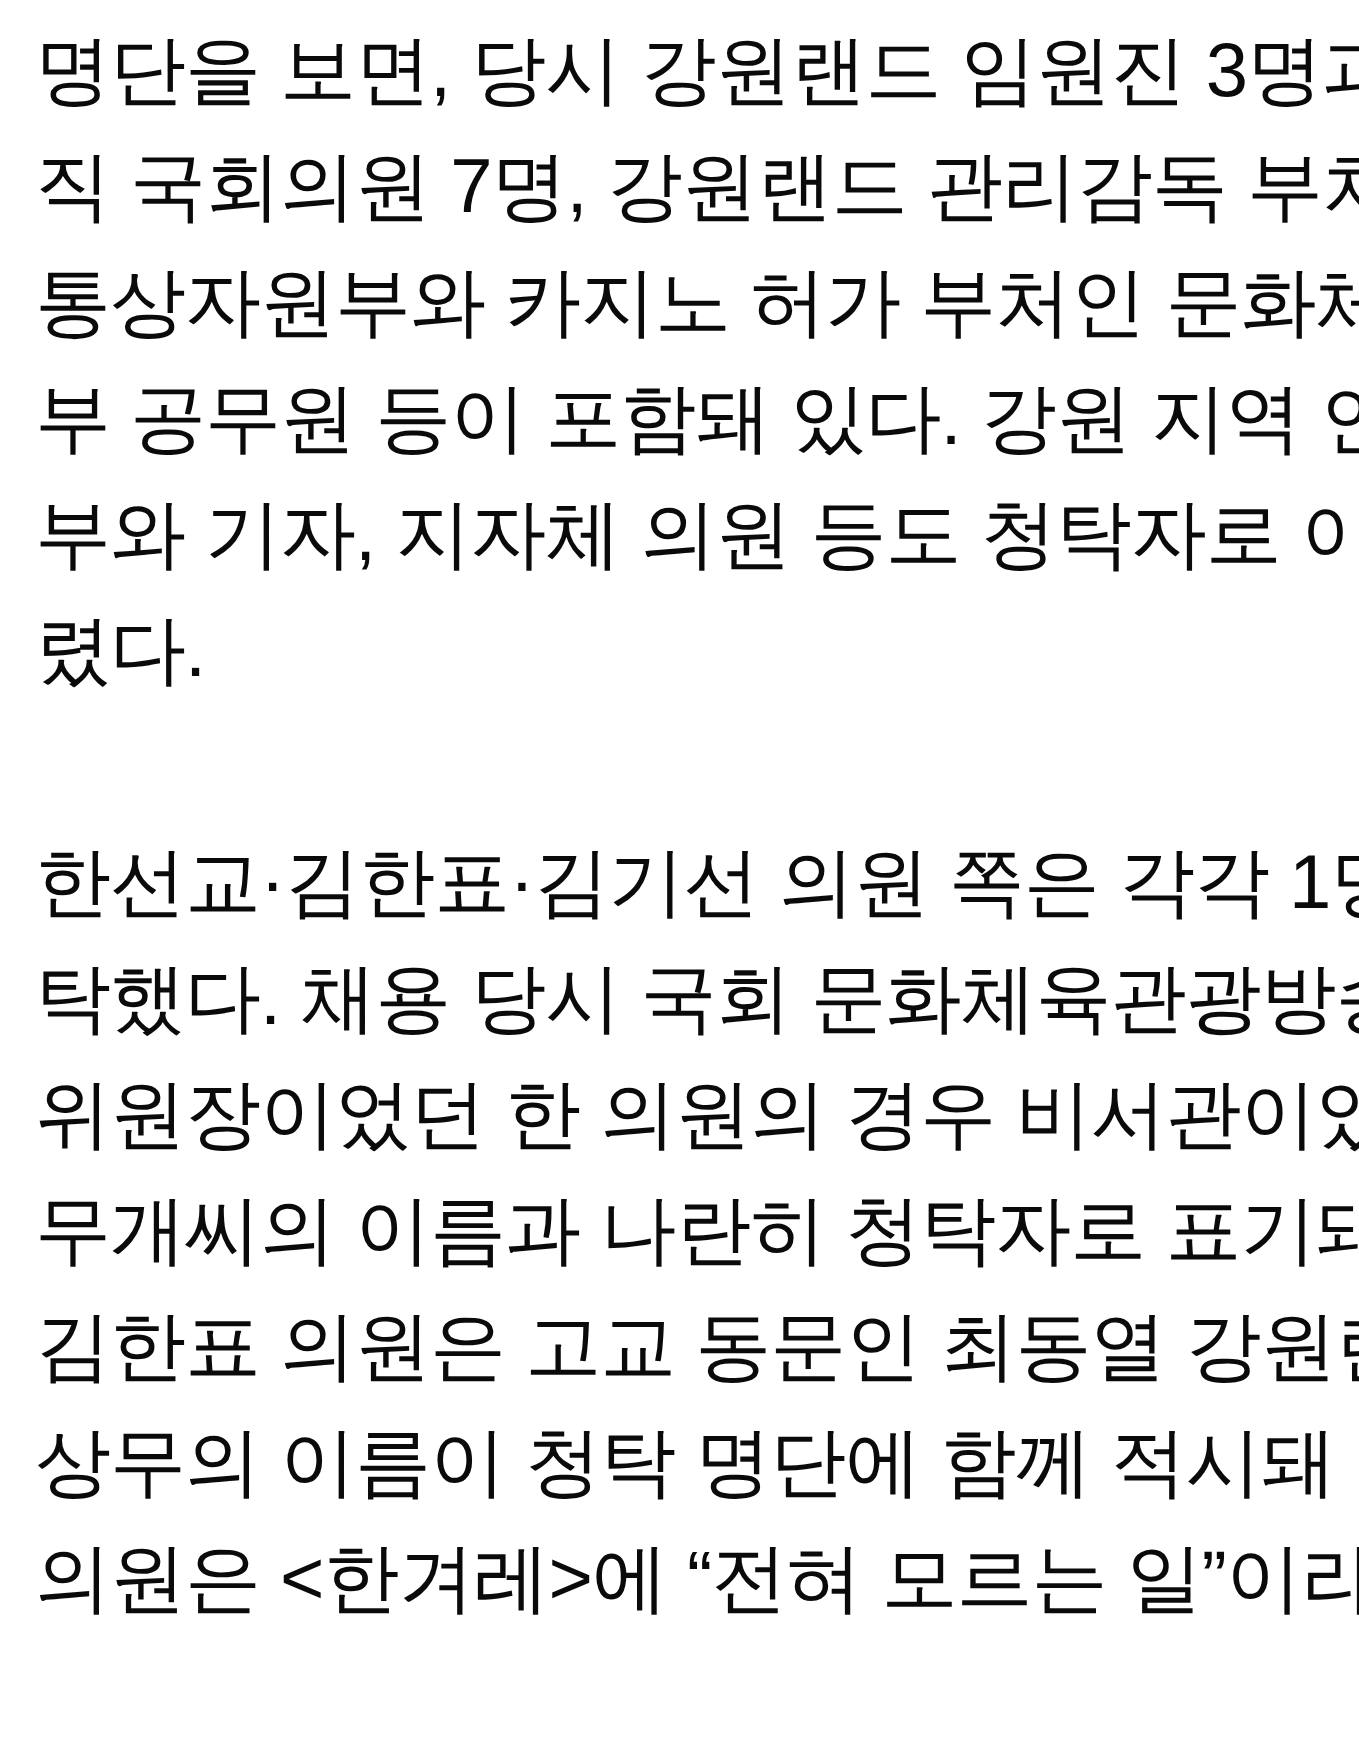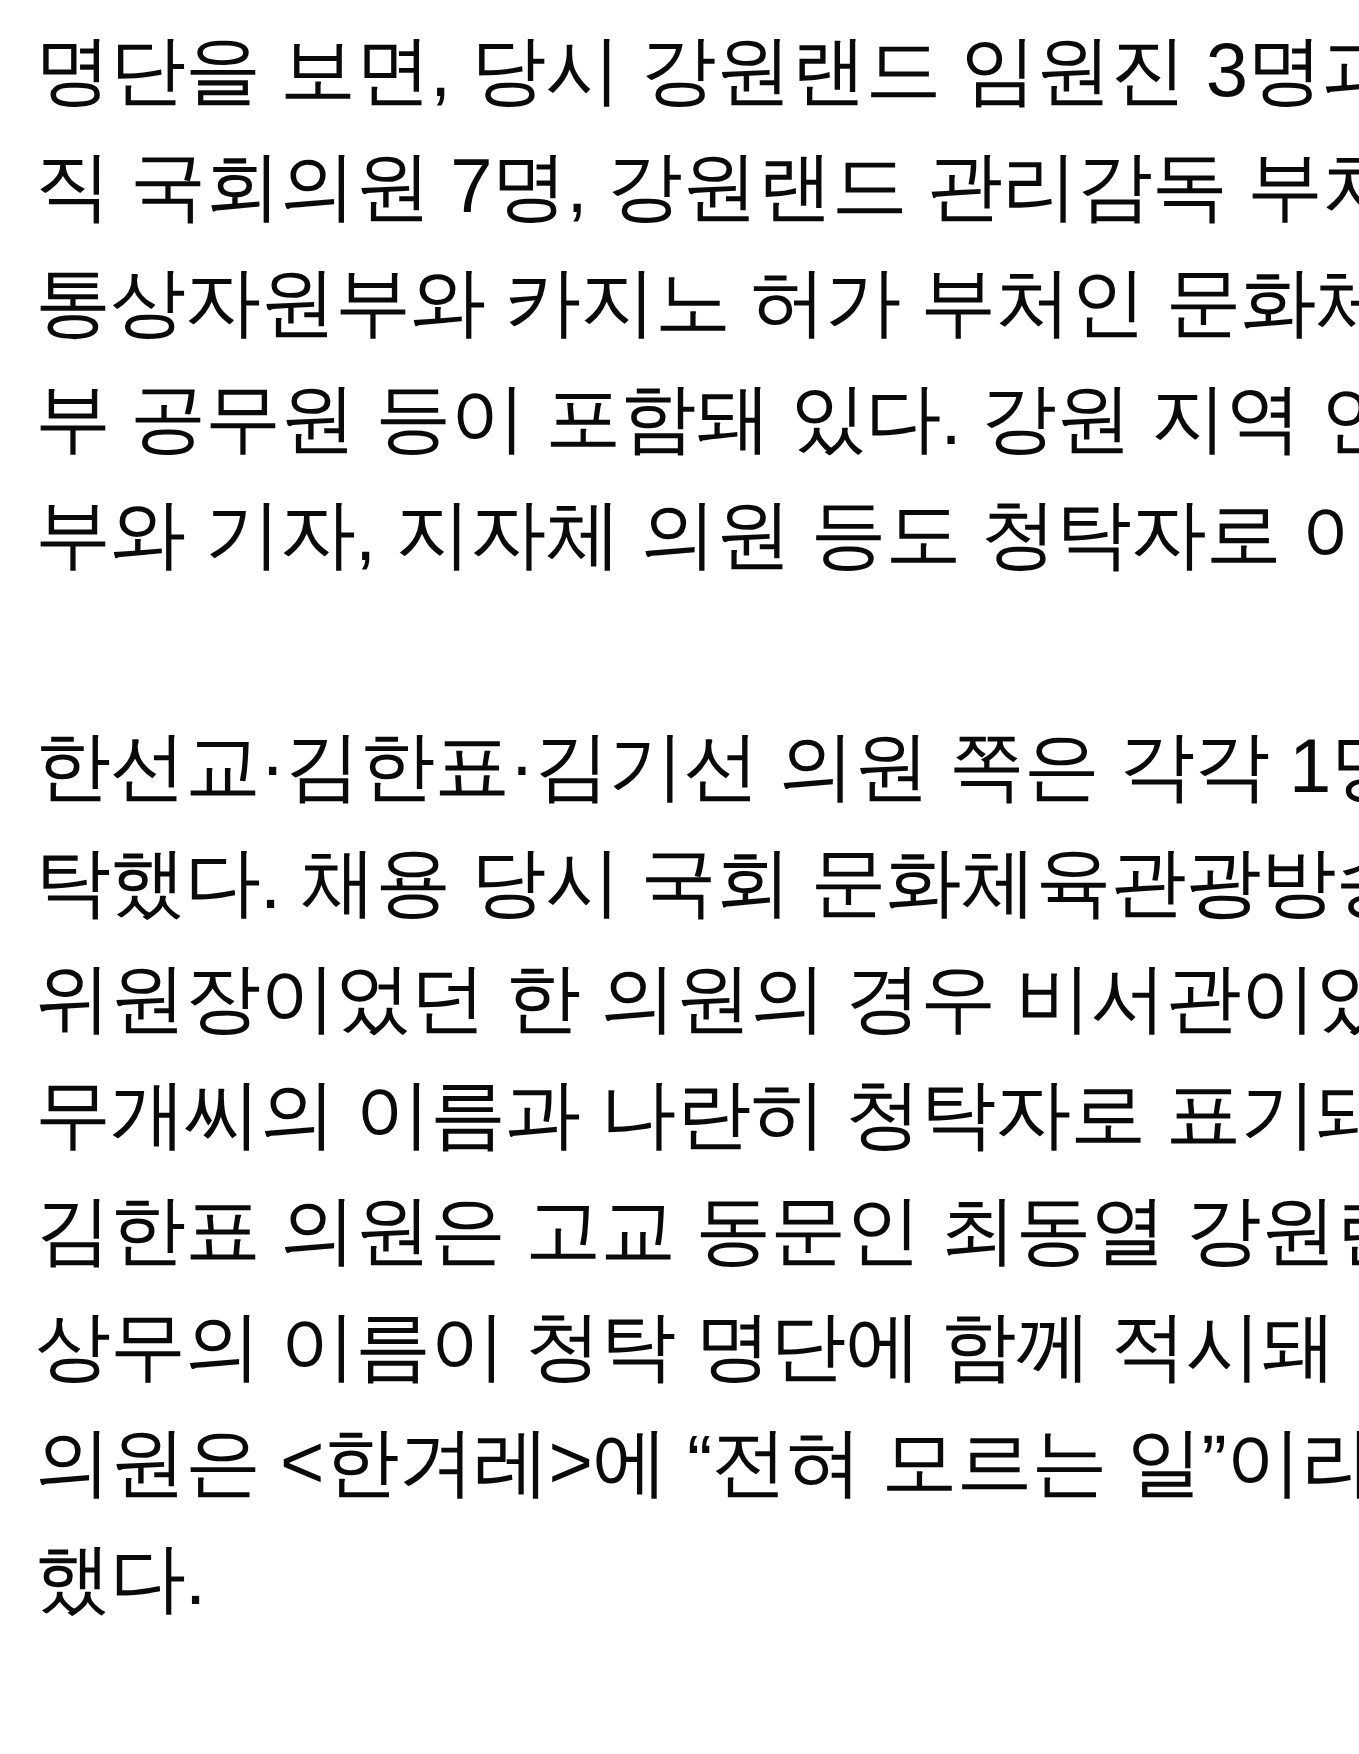--- a/index.html
+++ b/index.html
@@ -40,26 +40,26 @@
 <body>
 
 <main class="article">
 
   <div class="paragraph">
     <div class="text-line">명단을 보면, 당시 강원랜드 임원진 3명과 전·현</div>
     <div class="text-line">직 국회의원 7명, 강원랜드 관리감독 부처인 산업</div>
     <div class="text-line">통상자원부와 카지노 허가 부처인 문화체육관광</div>
     <div class="text-line">부 공무원 등이 포함돼 있다. 강원 지역 언론사 간</div>
     <div class="text-line">부와 기자, 지자체 의원 등도 청탁자로 이름을 올</div>
+    <div class="text-line">렸다.</div>
   </div>
 
   <div class="paragraph">
     <div class="text-line">한선교·김한표·김기선 의원 쪽은 각각 1명씩 청</div>
     <div class="text-line">탁했다. 채용 당시 국회 문화체육관광방송통신위</div>
     <div class="text-line">위원장이었던 한 의원의 경우 비서관이었던 진아</div>
     <div class="text-line">무개씨의 이름과 나란히 청탁자로 표기돼 있고,</div>
     <div class="text-line">김한표 의원은 고교 동문인 최동열 강원랜드 전</div>
     <div class="text-line">상무의 이름이 청탁 명단에 함께 적시돼 있다. 세</div>
     <div class="text-line">의원은 &lt;한겨레&gt;에 “전혀 모르는 일”이라고 부인</div>
-    <div class="text-line">했다.</div>
   </div>
 
 </main>
 
 </body></html>

